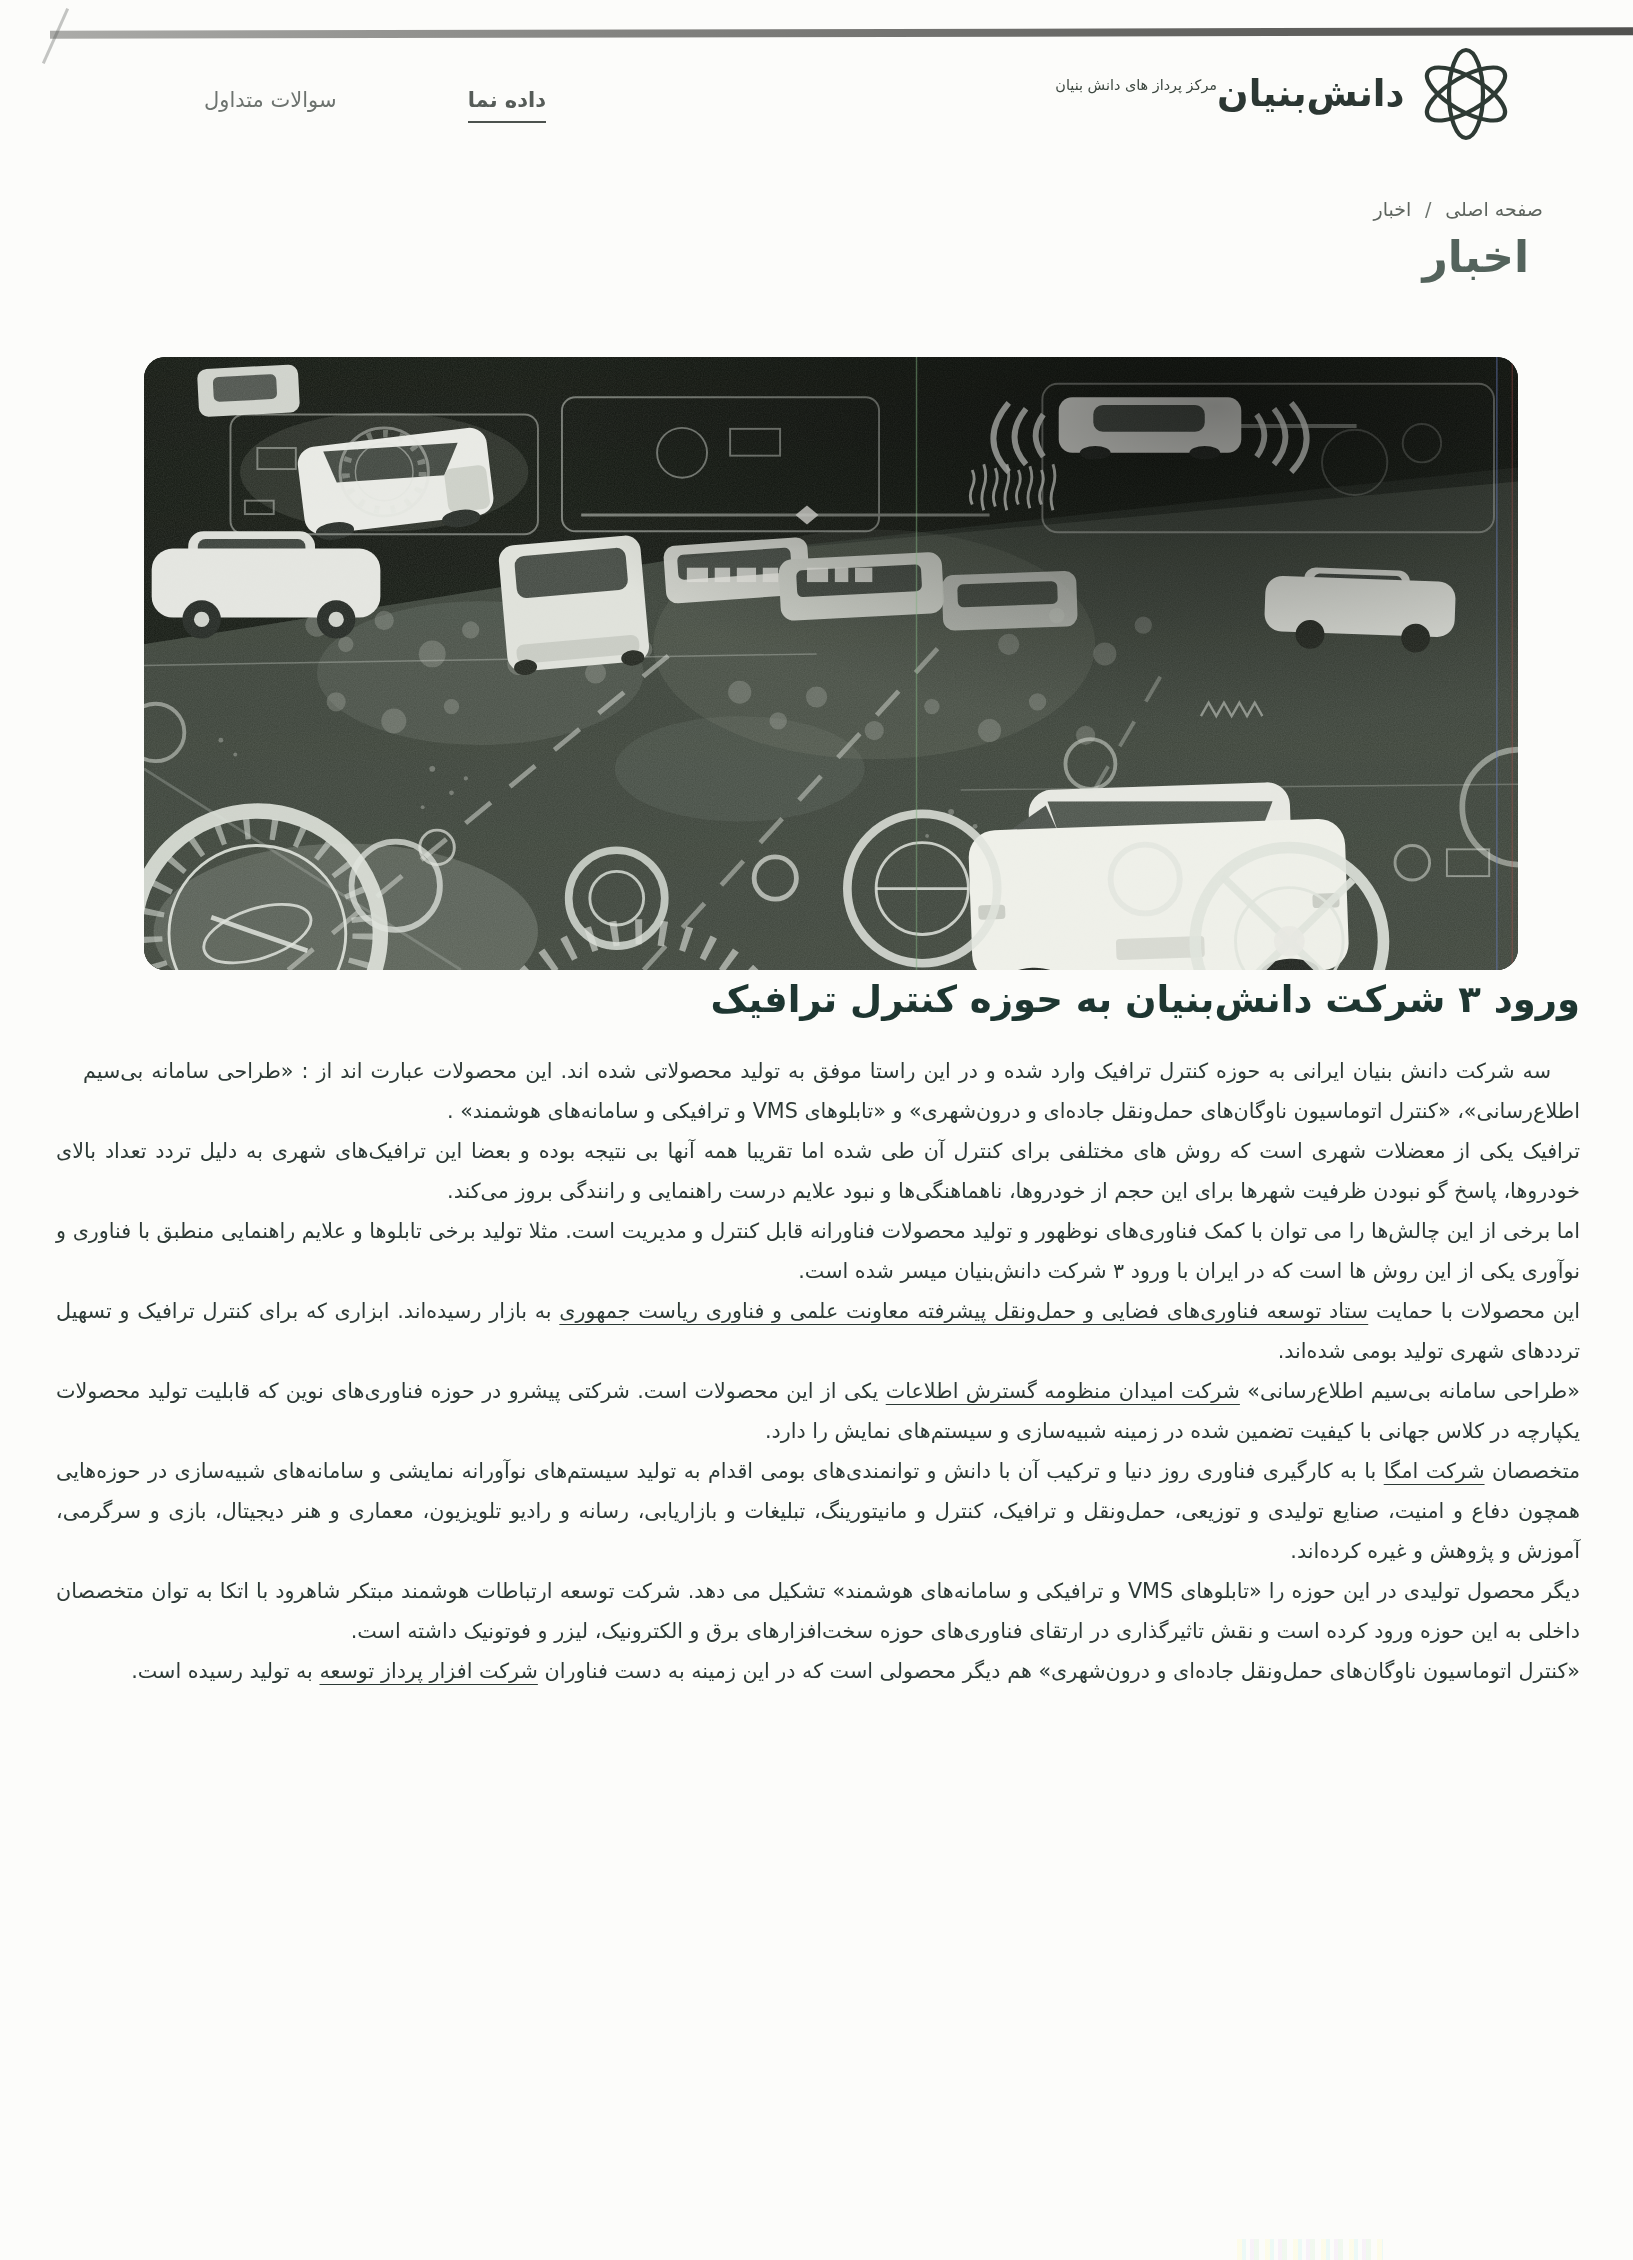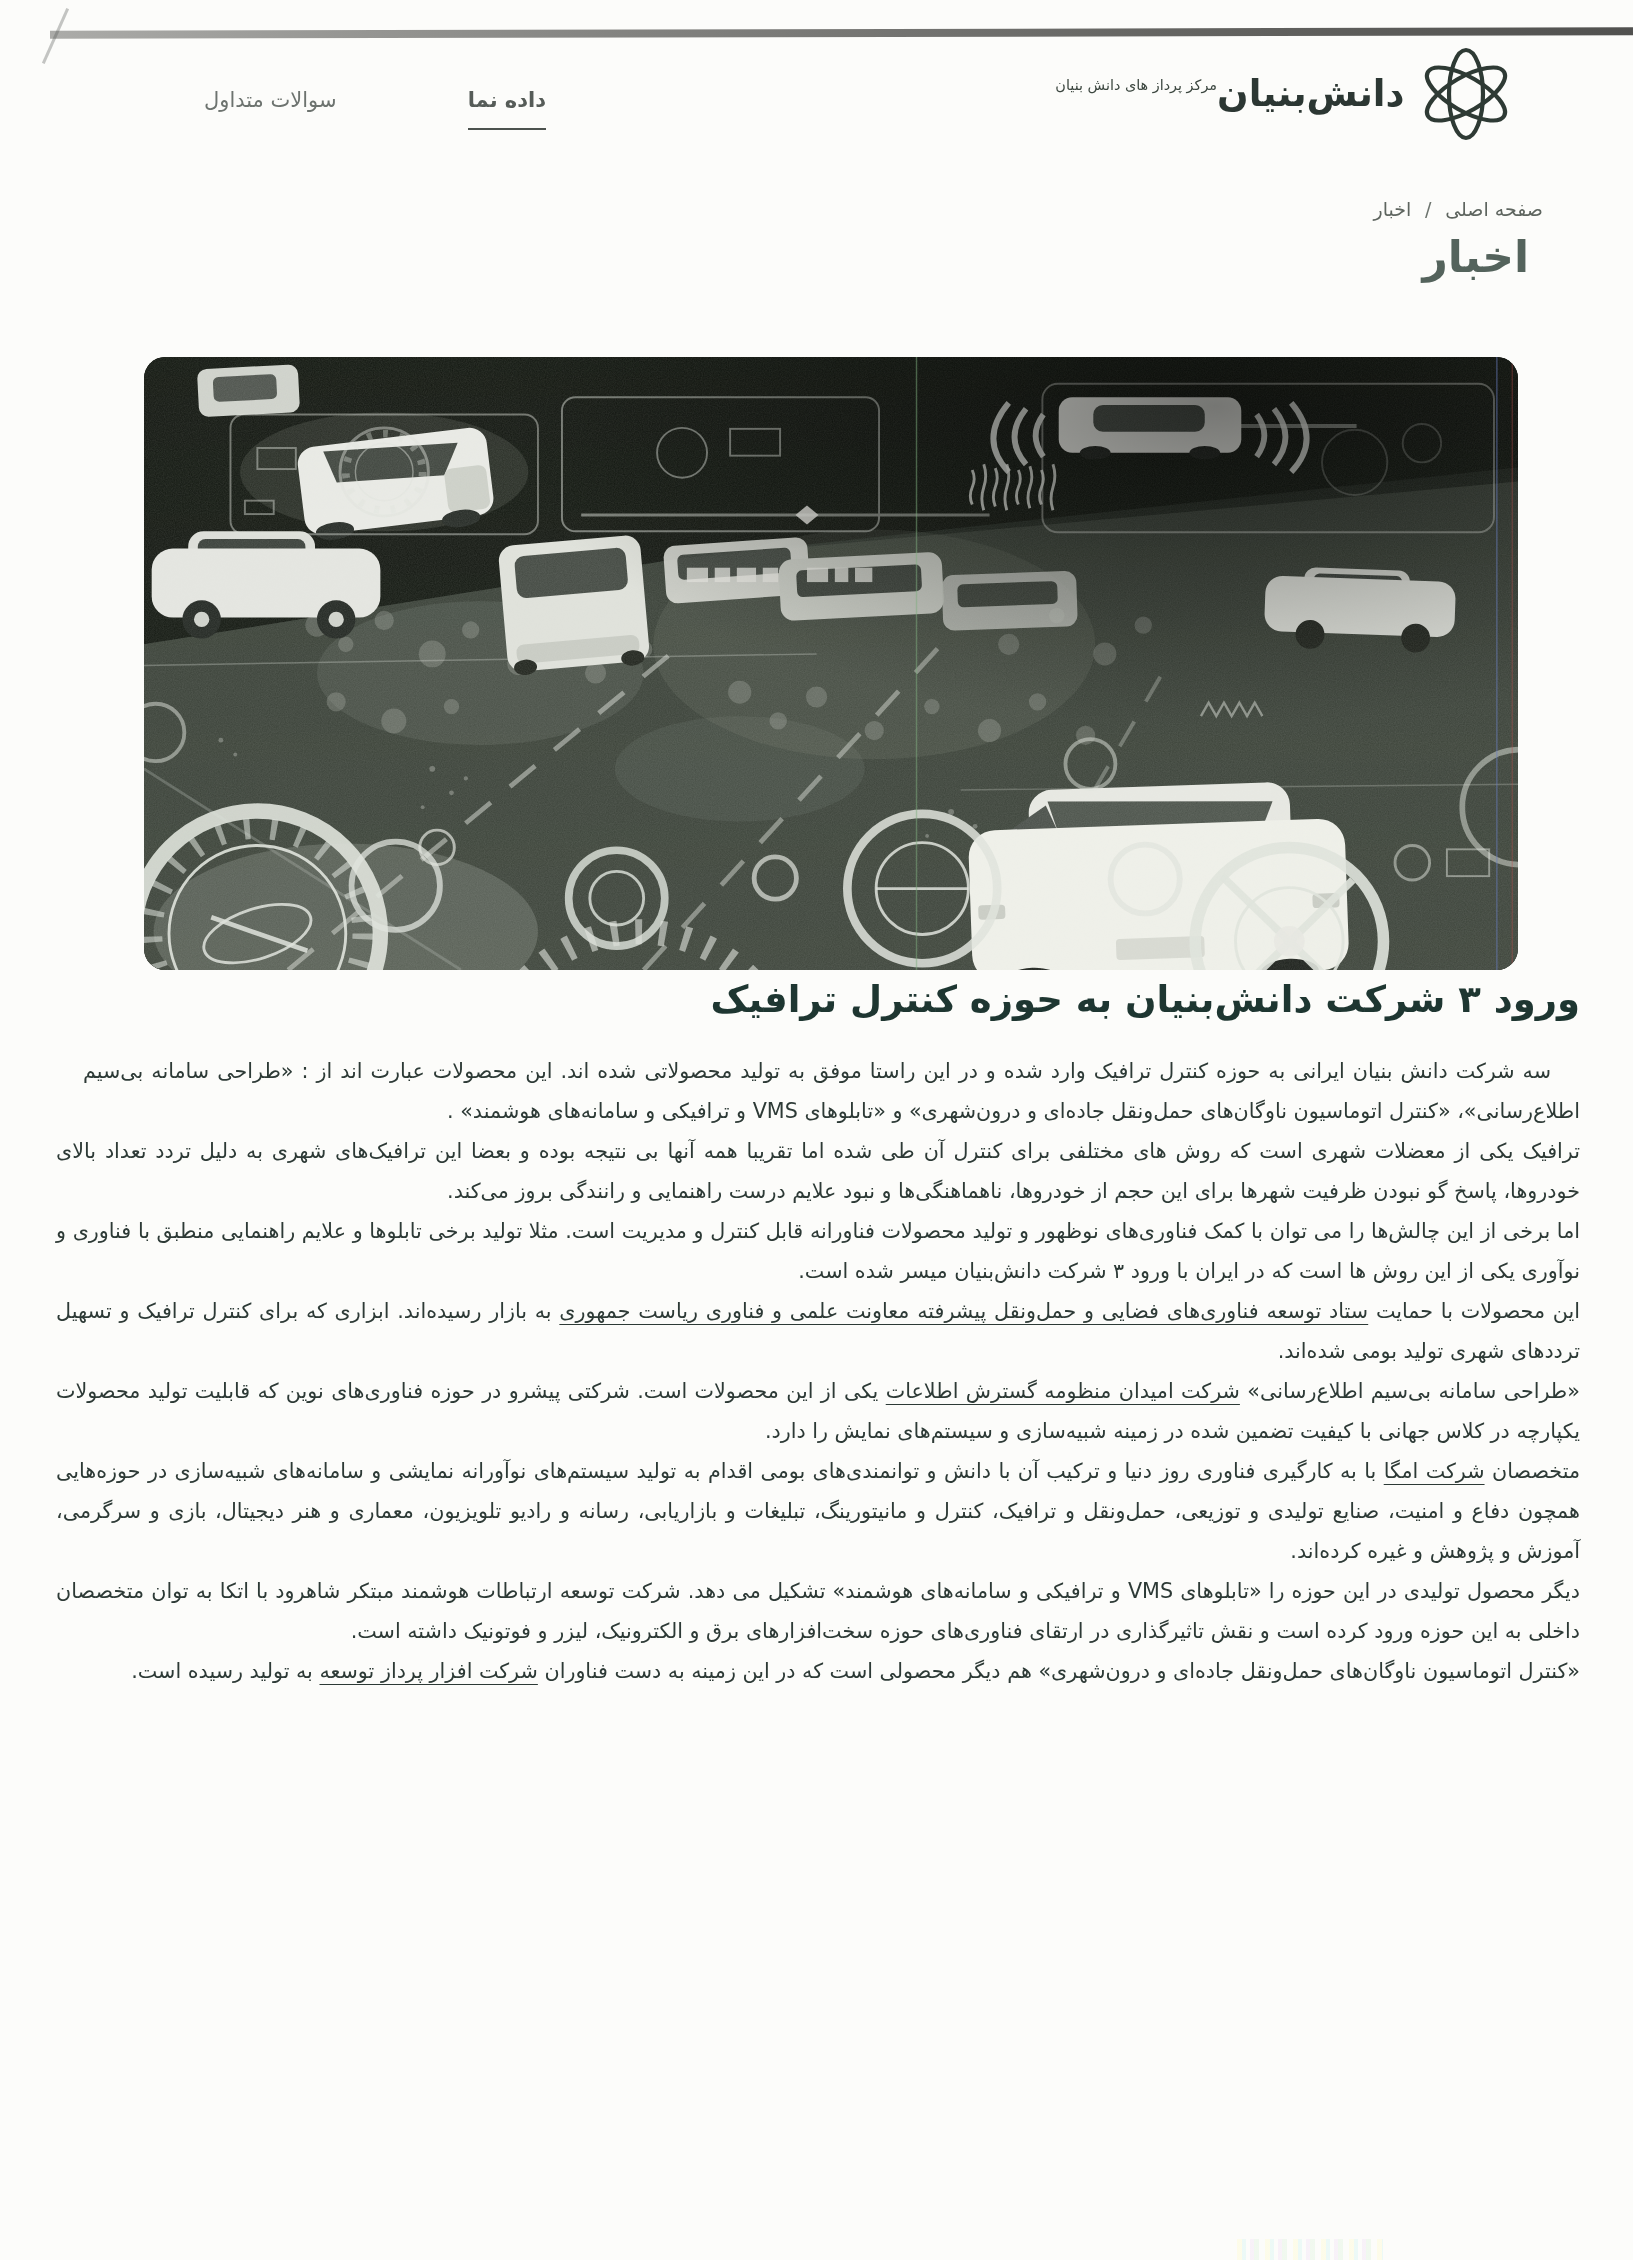--- a/index.html
+++ b/index.html
@@ -32,21 +32,21 @@
   .brand-title{font-size:37px;font-weight:bold;color:#2c3733;line-height:1.1;}
   .brand-subtitle{font-size:14.4px;color:#3b463f;margin-top:3.8px;}
   .logo{width:100px;height:104px;flex:0 0 auto;}
   .main-nav{
     position:absolute;left:204px;top:88px;width:342px;
     display:flex;justify-content:space-between;align-items:baseline;direction:rtl;
   }
   .nav-link{font-size:21px;color:#6d736f;text-decoration:none;cursor:pointer;}
   .nav-link.underlined{
     color:#565c58;font-weight:600;
-    border-bottom:2.4px solid #4c524e;padding-bottom:16px;
+    border-bottom:2.4px solid #4c524e;padding-bottom:9px;
   }
   
   .breadcrumb{position:absolute;right:90px;top:198px;font-size:19px;color:#5e655f;}
   .breadcrumb .crumb{cursor:pointer;}
   .breadcrumb .sep{margin:0 7.7px;color:#6d746e;}
   .page-title{
     position:absolute;right:104px;top:231px;margin:0;
     font-size:44px;font-weight:bold;color:#54635c;letter-spacing:-1px;
   }
   

